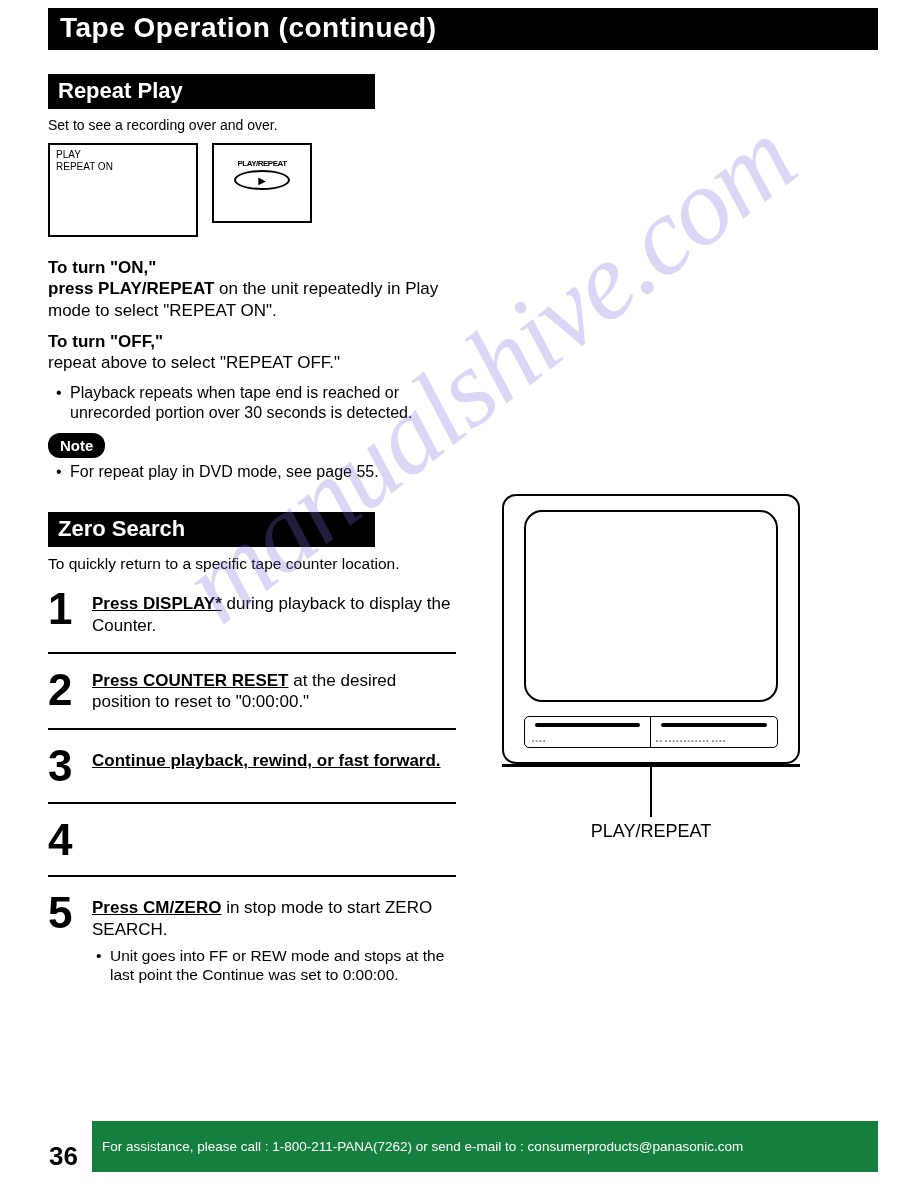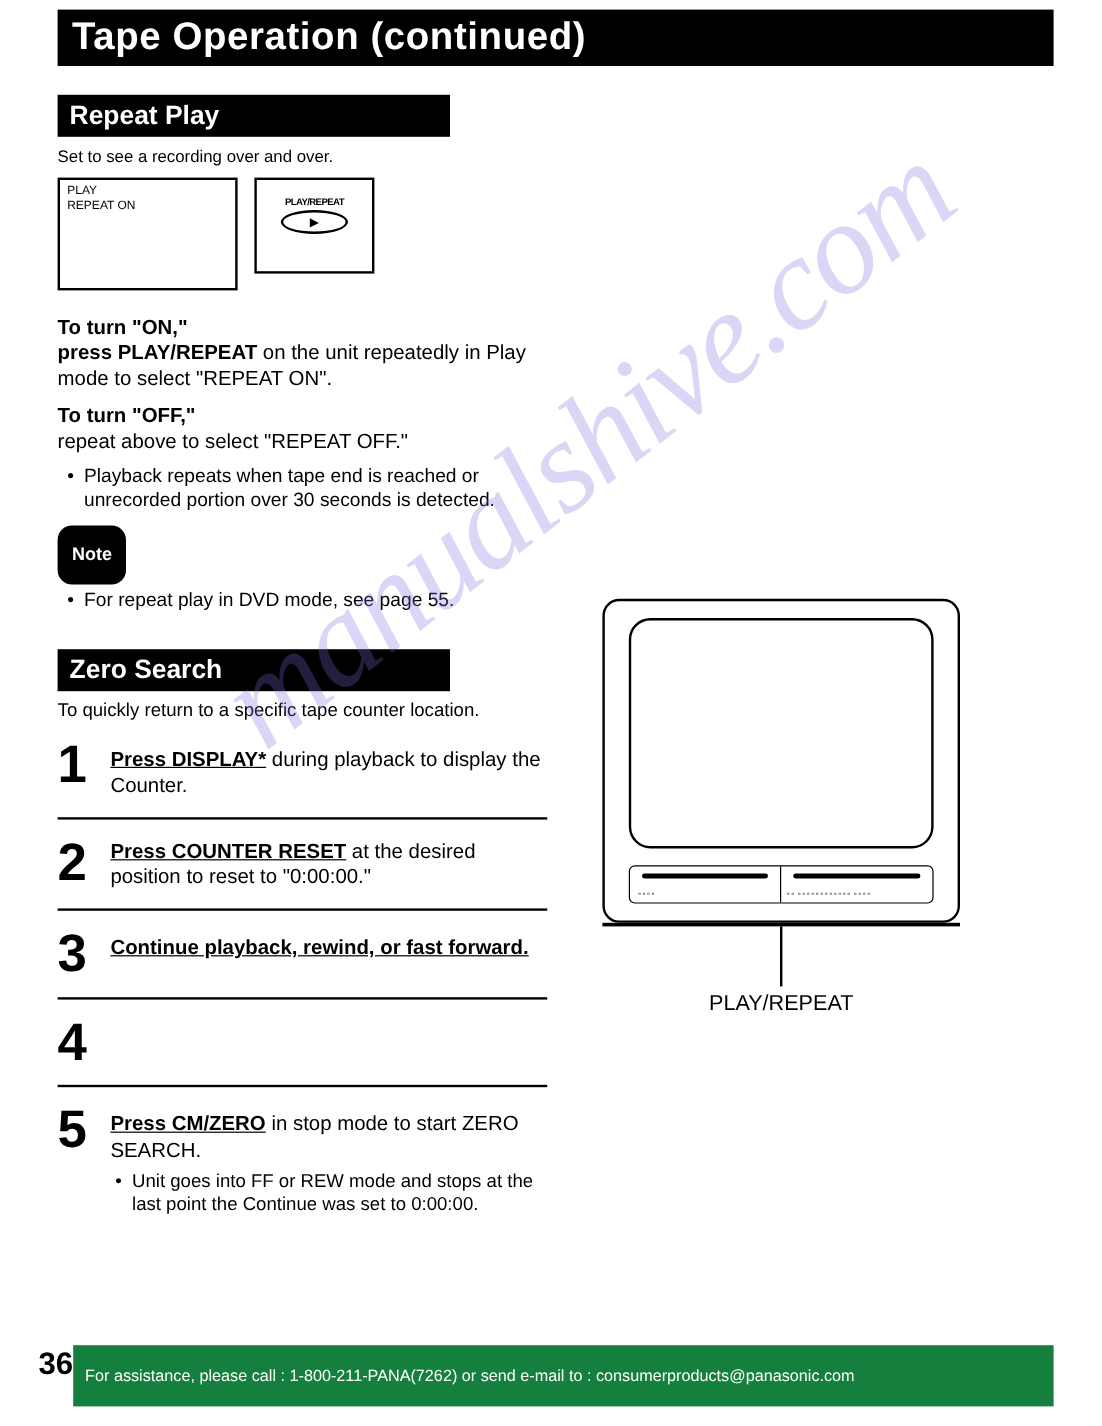--- a/index.html
+++ b/index.html
@@ -11,21 +11,21 @@
     position: relative;
     overflow: hidden;
   }
   .page {
     padding: 0 40px 0 48px;
     position: relative;
   }
   .title-bar {
     background: #000;
     color: #fff;
-    font-size: 32px;
+    font-size: 28px;
     font-weight: bold;
     padding: 4px 12px 6px 12px;
     margin: 8px 0 24px 0;
     letter-spacing: 0.5px;
   }
   .content {
     display: flex;
     gap: 20px;
   }
   .left-col {
@@ -104,21 +104,21 @@
     content: "•";
     position: absolute;
     left: 8px;
     top: 0;
   }
   .note-pill {
     background: #000;
     color: #fff;
     font-size: 15px;
     font-weight: bold;
-    padding: 16px 12px;
+    padding: 4px 12px;
     border-radius: 12px;
     display: inline-block;
     margin-bottom: 4px;
     text-align: right;
   }
   .divider {
     border: none;
     border-top: 2px solid #000;
     margin: 10px 0;
   }
@@ -231,24 +231,25 @@
     margin: 0 auto;
   }
   .tv-label {
     text-align: center;
     font-size: 18px;
     margin-top: 4px;
   }
   .footer {
     position: absolute;
     bottom: 16px;
-    left: 32px;
+    left: 49px;
     right: 40px;
     display: flex;
-    align-items: flex-start;
+    align-items: flex-end;
+    gap: 14px;
   }
   .page-num {
     font-size: 26px;
     font-weight: bold;
   }
   .footer-bar {
     background: #15803d;
     color: #fff;
     font-size: 13.5px;
     padding: 18px 10px;

